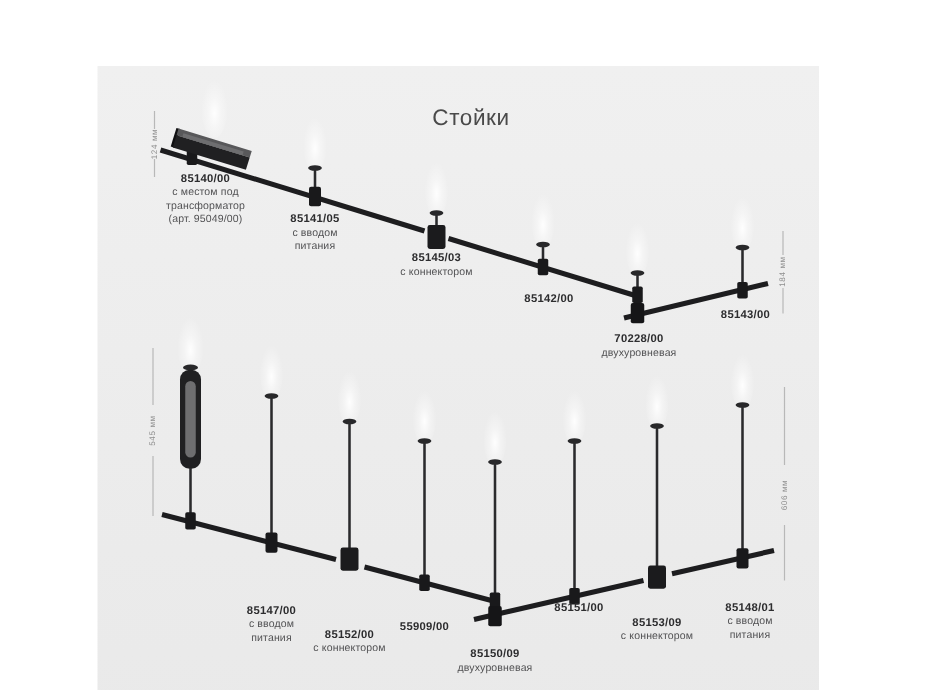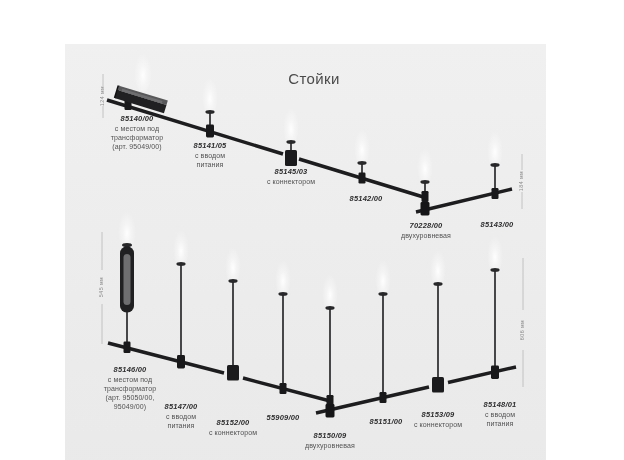--- a/index.html
+++ b/index.html
@@ -9,21 +9,21 @@
     margin-top:44px;
   }
   .scene{position:absolute;left:0;top:0;}
   .page-title{
     position:absolute;left:314px;top:26px;transform:translateX(-50%);
     font-size:15px;color:#4a4a4a;letter-spacing:.4px;white-space:nowrap;
   }
   .plabel{
     position:absolute;transform:translateX(-50%);text-align:center;line-height:1.3;white-space:nowrap;
   }
-  .pcode{font-size:7.5px;font-weight:bold;color:#2d2d2f;letter-spacing:.2px;font-style:italic;}
+  .pcode{font-size:7.5px;font-weight:bold;color:#2d2d2f;letter-spacing:.2px;}
   .pdesc{font-size:7px;color:#525254;white-space:pre-line;letter-spacing:.1px;}
   .dim-text{font-size:5.4px;fill:#8f8f8f;letter-spacing:.4px;font-family:"Liberation Sans",sans-serif;}
 </style>
 </head>
 <body>
 
 <div class="screen">
 
   <svg class="scene" width="624" height="460" viewBox="0 0 624 460">
     <defs>
@@ -196,48 +196,41 @@
     <div class="pcode">85145/03</div>
     <div class="pdesc">с коннектором</div>
   </div>
   <div class="plabel" style="left:366px;top:150px">
     <div class="pcode">85142/00</div>
   </div>
   <div class="plabel" style="left:426px;top:177px">
     <div class="pcode">70228/00</div>
     <div class="pdesc">двухуровневая</div>
   </div>
-  <div class="plabel" style="left:497px;top:176px">
+  <div class="plabel" style="left:497px;top:161px">
     <div class="pcode">85143/00</div>
   </div>
 
-  <div class="plabel" style="left:130px;top:321px">
-    <div class="pcode">85146/00</div>
-    <div class="pdesc">с местом под
-трансформатор
-(арт. 95050/00,
-95049/00)</div>
-  </div>
   <div class="plabel" style="left:181px;top:358px">
     <div class="pcode">85147/00</div>
     <div class="pdesc">с вводом
 питания</div>
   </div>
   <div class="plabel" style="left:233px;top:374px">
     <div class="pcode">85152/00</div>
     <div class="pdesc">с коннектором</div>
   </div>
   <div class="plabel" style="left:283px;top:369px">
     <div class="pcode">55909/00</div>
   </div>
   <div class="plabel" style="left:330px;top:387px">
     <div class="pcode">85150/09</div>
     <div class="pdesc">двухуровневая</div>
   </div>
-  <div class="plabel" style="left:386px;top:373px">
+  <div class="plabel" style="left:386px;top:356px">
     <div class="pcode">85151/00</div>
   </div>
   <div class="plabel" style="left:438px;top:366px">
     <div class="pcode">85153/09</div>
     <div class="pdesc">с коннектором</div>
   </div>
   <div class="plabel" style="left:500px;top:356px">
     <div class="pcode">85148/01</div>
     <div class="pdesc">с вводом
 питания</div>

